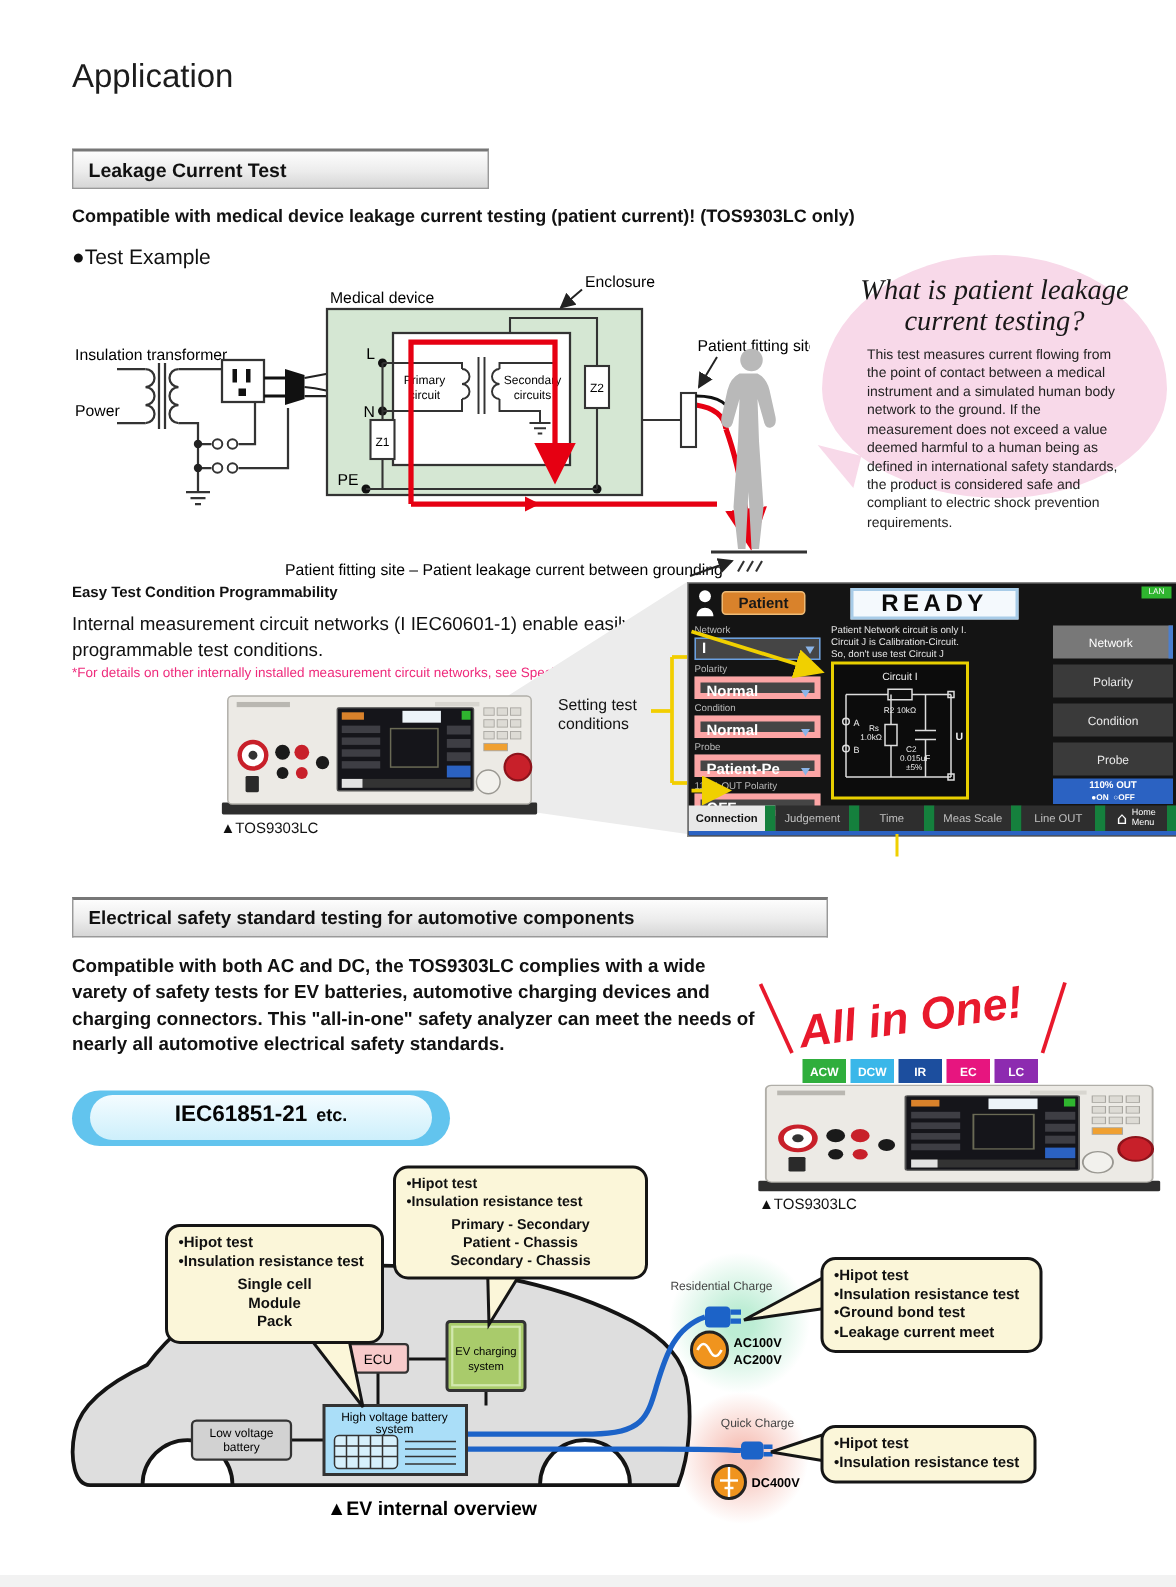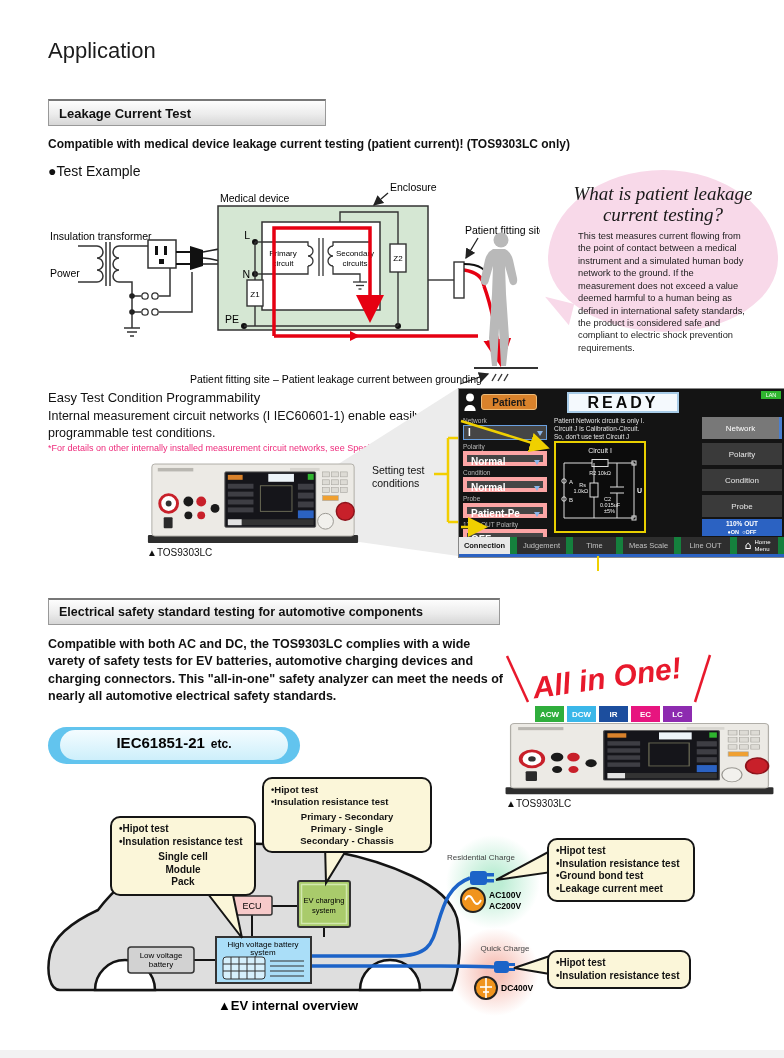--- a/index.html
+++ b/index.html
@@ -261,21 +261,21 @@
     <text x="150" y="207" font-size="10.5">Patient fitting site – Patient leakage current between grounding</text>
     <line x1="420" y1="208" x2="448" y2="198" stroke="#222" stroke-width="1.3" marker-end="url(#mB)"></line>
   </svg>
 
   <div class="abs bubble" style="left:548px;top:170px;width:230px;height:162px">
     <div class="bubble-title">What is patient leakage current testing?</div>
     <div class="bubble-body">This test measures current flowing from the point of contact between a medical instrument and a simulated human body network to the ground. If the measurement does not exceed a value deemed harmful to a human being as defined in international safety standards, the product is considered safe and compliant to electric shock prevention requirements.</div>
   </div>
   <div class="abs bubble-tail" style="left:542px;top:300px"></div>
 
-  <div class="abs" style="left:48px;top:390px;font-size:13px;font-weight:normal">Easy Test Condition Programmability</div>
+  <div class="abs" style="left:48px;top:390px;font-size:10px;font-weight:bold">Easy Test Condition Programmability</div>
   <div class="abs" style="left:48px;top:408px;width:410px;font-size:12.5px;line-height:1.35">Internal measurement circuit networks (I IEC60601-1) enable easily programmable test conditions.</div>
   <div class="abs small-note" style="left:48px;top:443px">*For details on other internally installed measurement circuit networks, see Specifications (P19).</div>
 
   <svg class="abs" style="left:300px;top:380px" width="160" height="180">
     <polygon points="10,102 158,8 158,176 10,155" fill="#ececec"></polygon>
   </svg>
 
   <svg class="abs" style="left:142px;top:460px" width="222" height="85" viewBox="0 0 225 86">
       <use href="#devpanel"></use>
     </svg>
@@ -378,21 +378,21 @@
     <div class="scr-blue-line"></div>
 
     <svg style="position:absolute;left:0;top:0;pointer-events:none" width="326" height="168">
       <line x1="2" y1="32" x2="86" y2="58" stroke="#f0d000" stroke-width="2.5" marker-end="url(#mY)"></line>
       <line x1="2" y1="138" x2="24" y2="138" stroke="#f0d000" stroke-width="2.5" marker-end="url(#mY)"></line>
     </svg>
   </div>
 
   <div class="abs" style="left:597px;top:556px;width:2px;height:15px;background:#f0d000"></div>
 
-  <div class="abs sec-hdr" style="left:48px;top:598px;width:452px;font-size:12.5px">Electrical safety standard testing for automotive components</div>
+  <div class="abs sec-hdr" style="left:48px;top:598px;width:504px;font-size:12.5px">Electrical safety standard testing for automotive components</div>
   <div class="abs" style="left:48px;top:636px;width:458px;font-size:12.5px;font-weight:bold;line-height:1.38">Compatible with both AC and DC, the TOS9303LC complies with a wide varety of safety tests for EV batteries, automotive charging devices and charging connectors. This "all-in-one" safety analyzer can meet the needs of nearly all automotive electrical safety standards.</div>
 
   <svg class="abs" style="left:498px;top:640px" width="220" height="70">
     <line x1="9" y1="16" x2="30" y2="62" stroke="#e8192c" stroke-width="2.5"></line>
     <line x1="197" y1="62" x2="212" y2="15" stroke="#e8192c" stroke-width="2.5"></line>
     <text x="110" y="48" text-anchor="middle" transform="rotate(-8 110 45)" font-size="30" fill="#e8192c" font-family="Liberation Serif,serif" font-style="italic" font-weight="bold">All in One!</text>
   </svg>
 
   <div class="badge" style="left:535px;background:#2fae3c">ACW</div>
   <div class="badge" style="left:567px;background:#3ab7e9">DCW</div>
@@ -494,21 +494,21 @@
     <div class="co-line">•Hipot test</div>
     <div class="co-line">•Insulation resistance test</div>
     <div class="co-sub" style="margin-top:3px">Single cell</div>
     <div class="co-sub">Module</div>
     <div class="co-sub">Pack</div>
   </div>
   <div class="co" style="left:262px;top:777px;width:152px;font-size:9.5px">
     <div class="co-line">•Hipot test</div>
     <div class="co-line">•Insulation resistance test</div>
     <div class="co-sub" style="margin-top:3px">Primary - Secondary</div>
-    <div class="co-sub">Primary - Single</div>
+    <div class="co-sub">Patient - Chassis</div>
     <div class="co-sub">Secondary - Chassis</div>
   </div>
   <div class="co" style="left:547px;top:838px;width:130px;font-size:10px">
     <div class="co-line">•Hipot test</div>
     <div class="co-line">•Insulation resistance test</div>
     <div class="co-line">•Ground bond test</div>
     <div class="co-line">•Leakage current meet</div>
   </div>
   <div class="co" style="left:547px;top:950px;width:126px;font-size:10px">
     <div class="co-line">•Hipot test</div>

